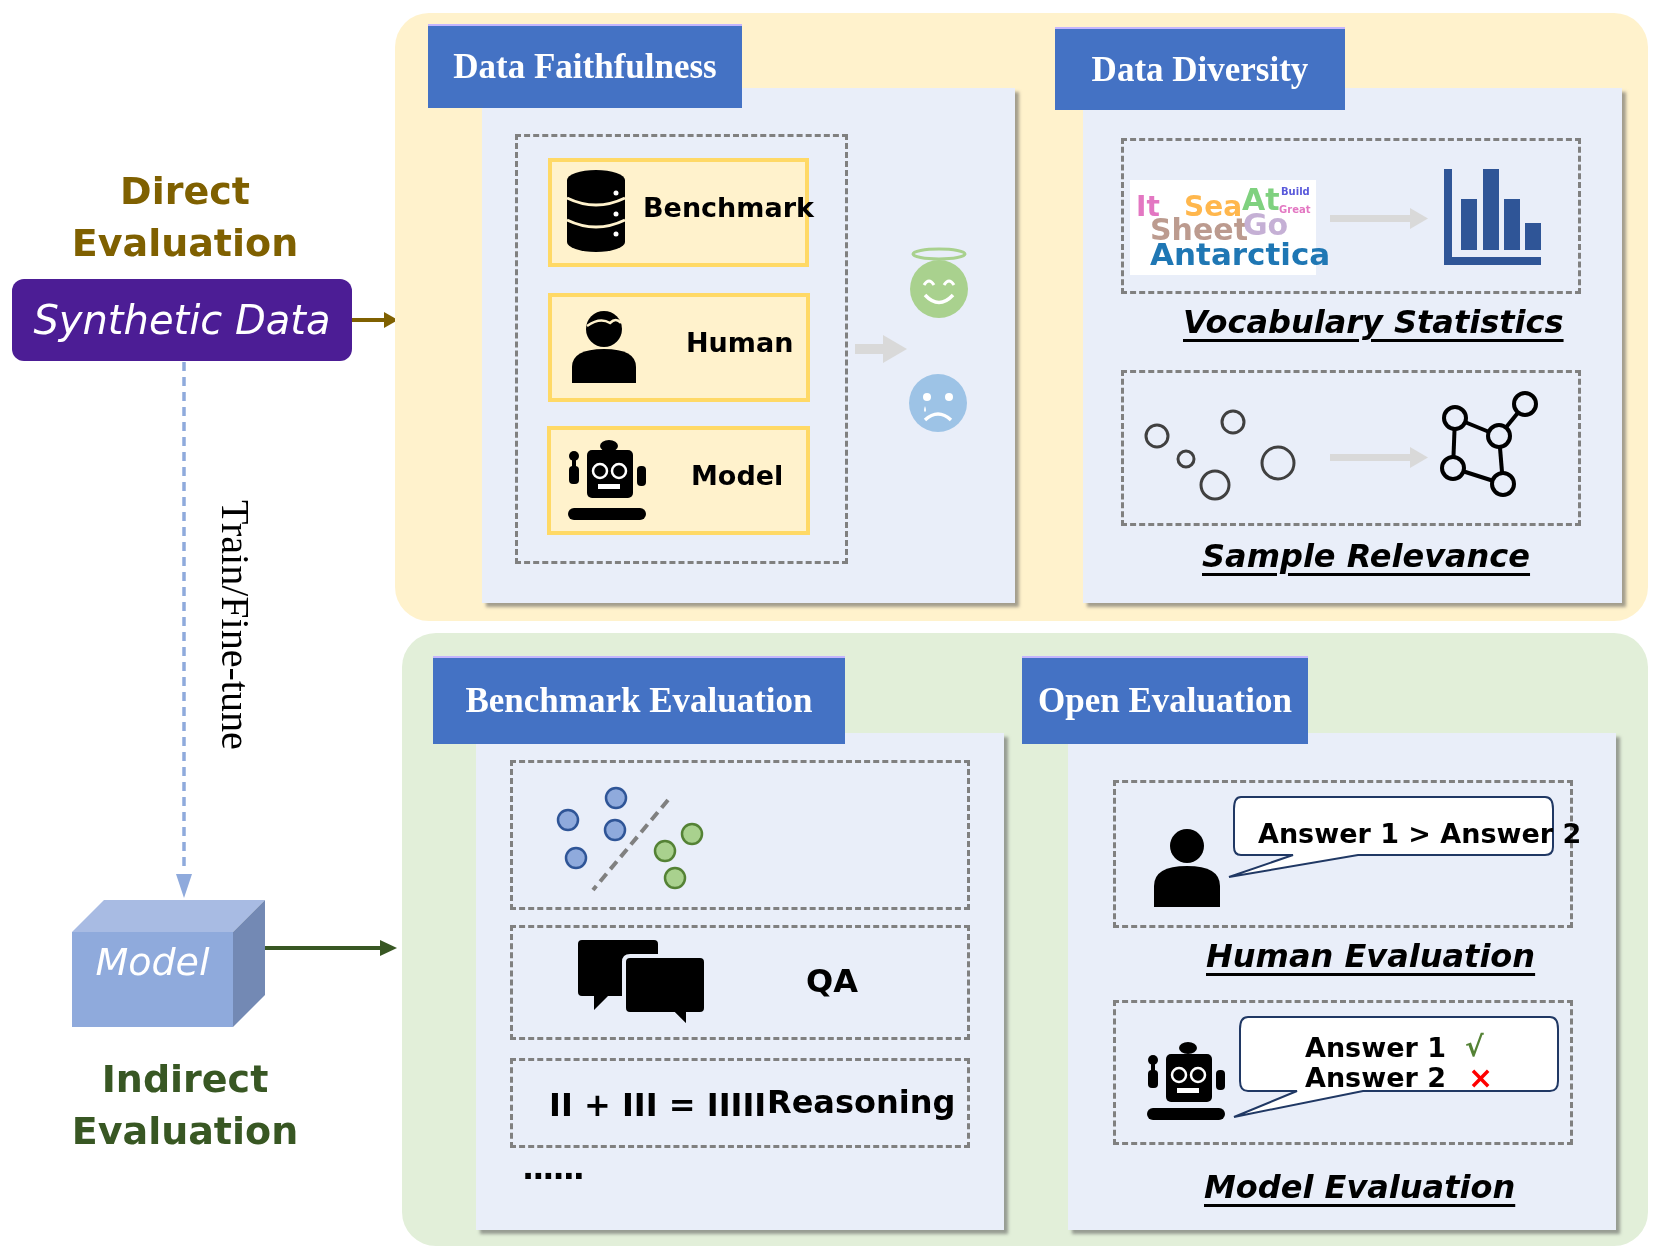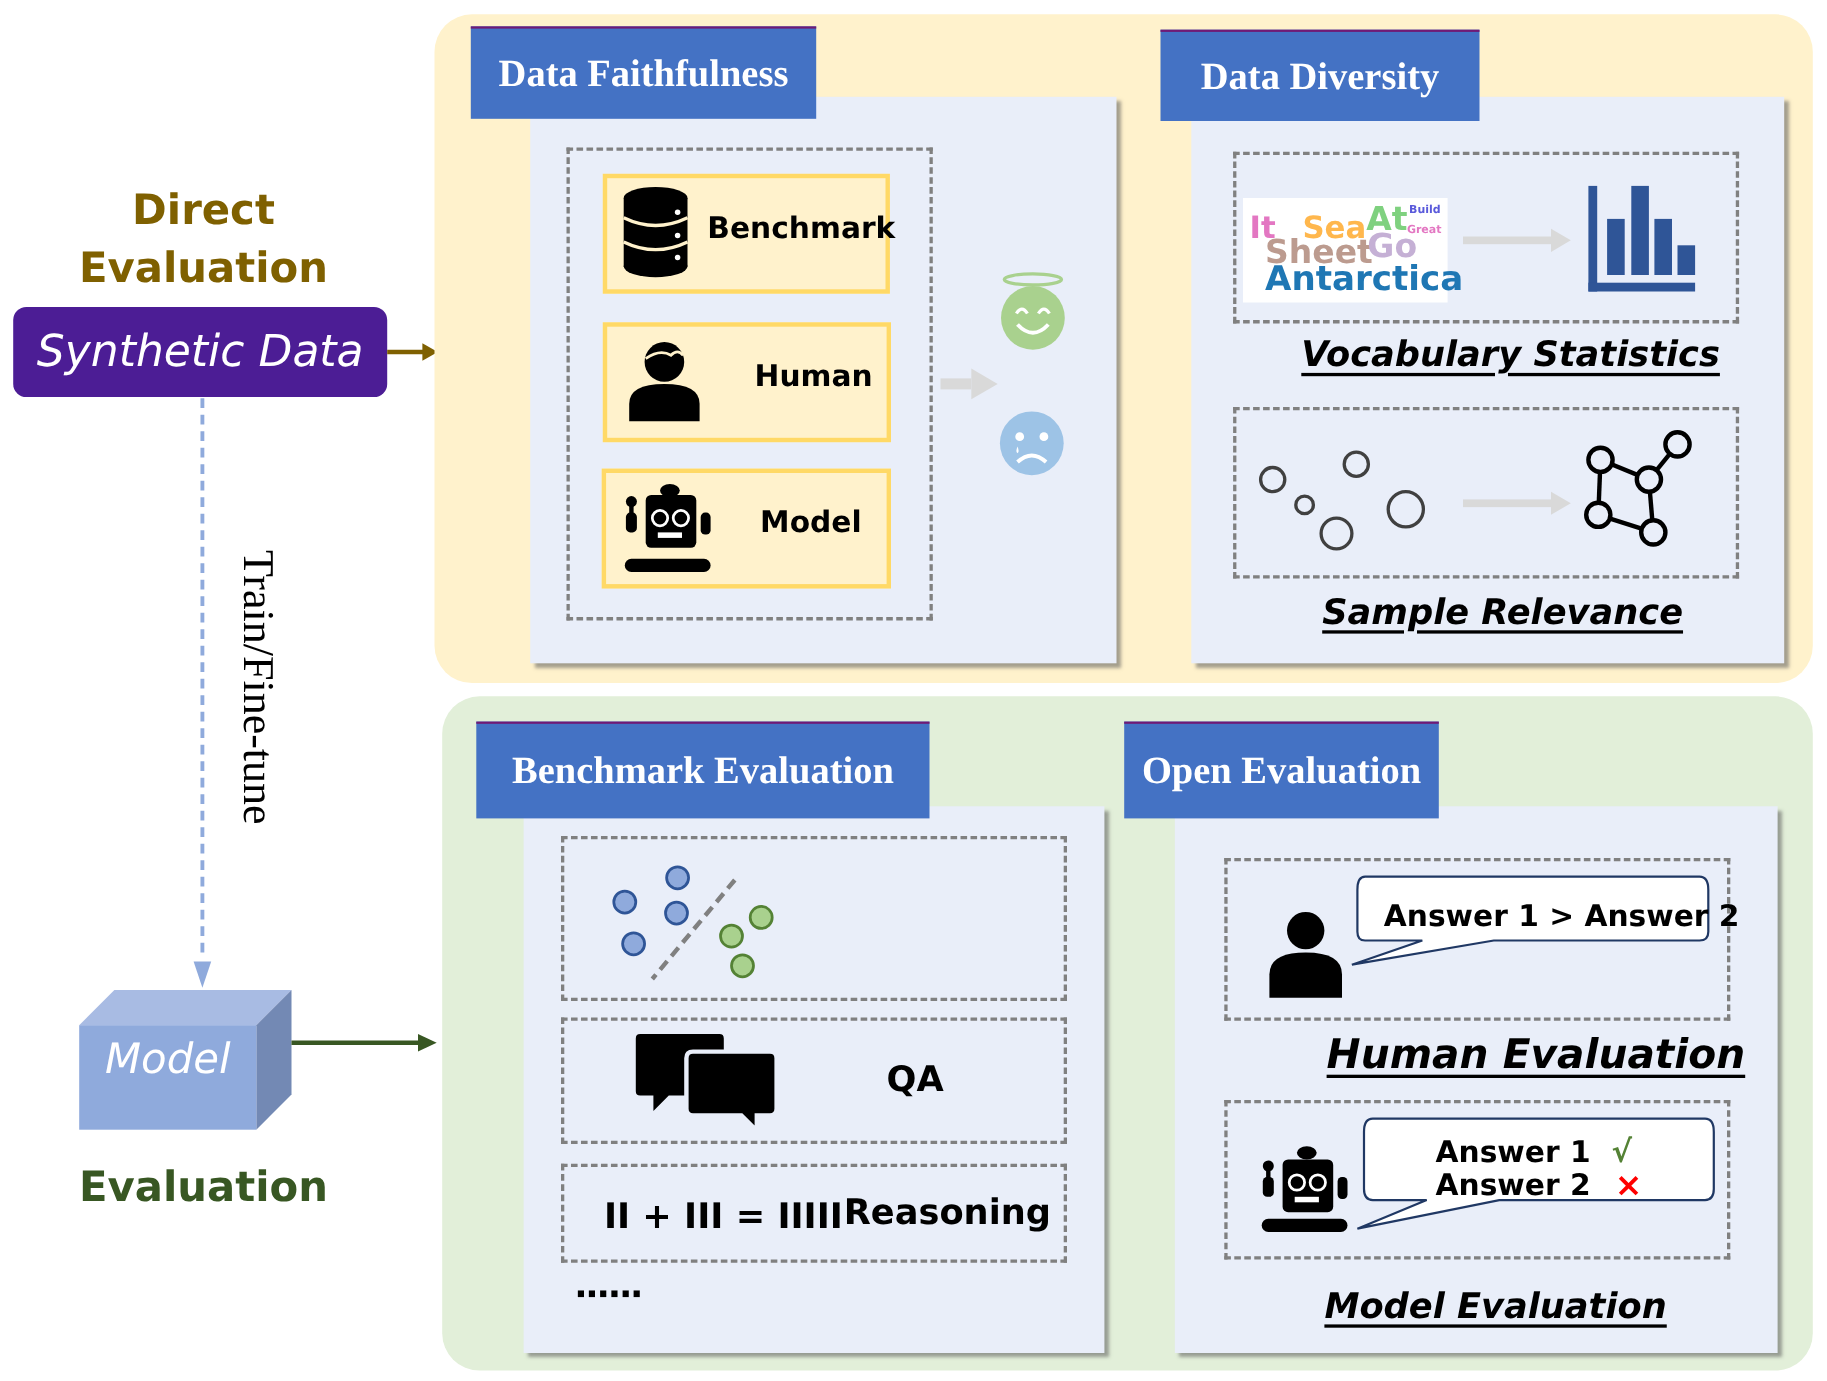--- a/index.html
+++ b/index.html
@@ -2,21 +2,21 @@
 <html><head>
 <meta charset="utf-8">
 <style>
   html, body { margin:0; padding:0; background:#ffffff; }
   body { width:1661px; height:1255px; position:relative; overflow:hidden; font-family:"Liberation Sans", sans-serif; }
   .abs { position:absolute; }
   .panel { position:absolute; border-radius:34px; }
   .panel-yellow { background:#fff2cc; left:395px; top:13px; width:1253px; height:608px; }
   .panel-green { background:#e2efd9; left:402px; top:633px; width:1246px; height:613px; }
   .card { position:absolute; background:#e9eef9; box-shadow:4px 4px 3px rgba(90,90,90,0.55); }
-  .hdr { position:absolute; background:#4472c4; color:#fff; font-family:"Liberation Serif", serif; font-weight:bold; font-size:35px; display:flex; align-items:center; justify-content:center; white-space:nowrap; border-top:2px solid #701a75; }
+  .hdr { position:absolute; background:#4472c4; color:#fff; font-family:"Liberation Serif", serif; font-weight:bold; font-size:35px; display:flex; align-items:center; justify-content:center; white-space:nowrap; border-top:2px solid #c4b5fd; }
   .dash { position:absolute; border:3px dashed #808080; box-sizing:border-box; }
   .ybox { position:absolute; background:#fff2cc; border:4px solid #ffd966; box-sizing:border-box; }
   .lbl { position:absolute; font-family:"DejaVu Sans", sans-serif; font-weight:bold; color:#000; white-space:nowrap; }
   .ital { position:absolute; font-family:"DejaVu Sans", sans-serif; font-weight:bold; font-style:italic; color:#000; text-decoration:underline; text-decoration-thickness:3px; text-underline-offset:6px; white-space:nowrap; }
   .side-title { position:absolute; font-family:"DejaVu Sans", sans-serif; font-weight:900; text-align:center; line-height:52px; font-size:38px; }
   svg { position:absolute; overflow:visible; }
 </style>
 </head>
 <body>
 
@@ -48,20 +48,21 @@
   <rect x="0" y="32" width="161" height="95" fill="#8faadc"></rect>
 </svg>
 <div class="abs" style="left:72px; top:940px; width:161px; text-align:center; color:#fff; font-family:'DejaVu Sans', sans-serif; font-style:italic; font-size:38px;">Model</div>
 
 <svg style="left:265px; top:938px;" width="140" height="20">
   <line x1="0" y1="10" x2="120" y2="10" stroke="#385723" stroke-width="4"></line>
   <polygon points="115,2 132,10 115,18" fill="#385723"></polygon>
 </svg>
 
 <div class="side-title" style="left:40px; top:1053px; width:290px; color:#385723;">
+  <div>Indirect</div>
   <div>Evaluation</div>
 </div>
 
 <div class="panel panel-yellow"></div>
 
 <div class="card" style="left:482px; top:88px; width:533px; height:515px;"></div>
 <div class="hdr" style="left:428px; top:24px; width:314px; height:82px;">Data Faithfulness</div>
 
 <div class="dash" style="left:515px; top:134px; width:333px; height:430px;"></div>
 
@@ -224,21 +225,21 @@
 
 <div class="dash" style="left:1113px; top:780px; width:460px; height:148px;"></div>
 <svg style="left:1154px; top:826px;" width="70" height="82">
   <circle cx="33" cy="20" r="17" fill="#000"></circle>
   <path d="M0,81 L0,60 Q0,40 33,40 Q66,40 66,60 L66,81 Z" fill="#000"></path>
 </svg>
 <svg style="left:1225px; top:795px;" width="330" height="95">
   <path d="M16,2 L320,2 Q328,2 328,14 L328,52 Q328,60 320,60 L133,60 L4,82 L68,60 L16,60 Q9,60 9,52 L9,14 Q9,2 16,2 Z" fill="#fff" stroke="#203864" stroke-width="2"></path>
 </svg>
 <span class="lbl" style="left:1258px; top:818px; font-size:27px;">Answer 1 &gt; Answer 2</span>
-<div class="ital" style="left:1206px; top:937px; font-size:37px;">Human Evaluation</div>
+<div class="ital" style="left:1206px; top:937px; font-size:32px;">Human Evaluation</div>
 
 <div class="dash" style="left:1113px; top:1000px; width:460px; height:145px;"></div>
 <svg style="left:1146px; top:1040px;" width="82" height="82">
   <ellipse cx="42" cy="8" rx="9" ry="6" fill="#000"></ellipse>
   <rect x="20" y="14" width="46" height="48" rx="5" fill="#000"></rect>
   <circle cx="33" cy="35" r="7" fill="none" stroke="#fff" stroke-width="2.5"></circle>
   <circle cx="52" cy="35" r="7" fill="none" stroke="#fff" stroke-width="2.5"></circle>
   <rect x="31" y="48" width="22" height="5" fill="#fff"></rect>
   <circle cx="7" cy="20" r="5" fill="#000"></circle>
   <rect x="5" y="22" width="4" height="14" fill="#000"></rect>

